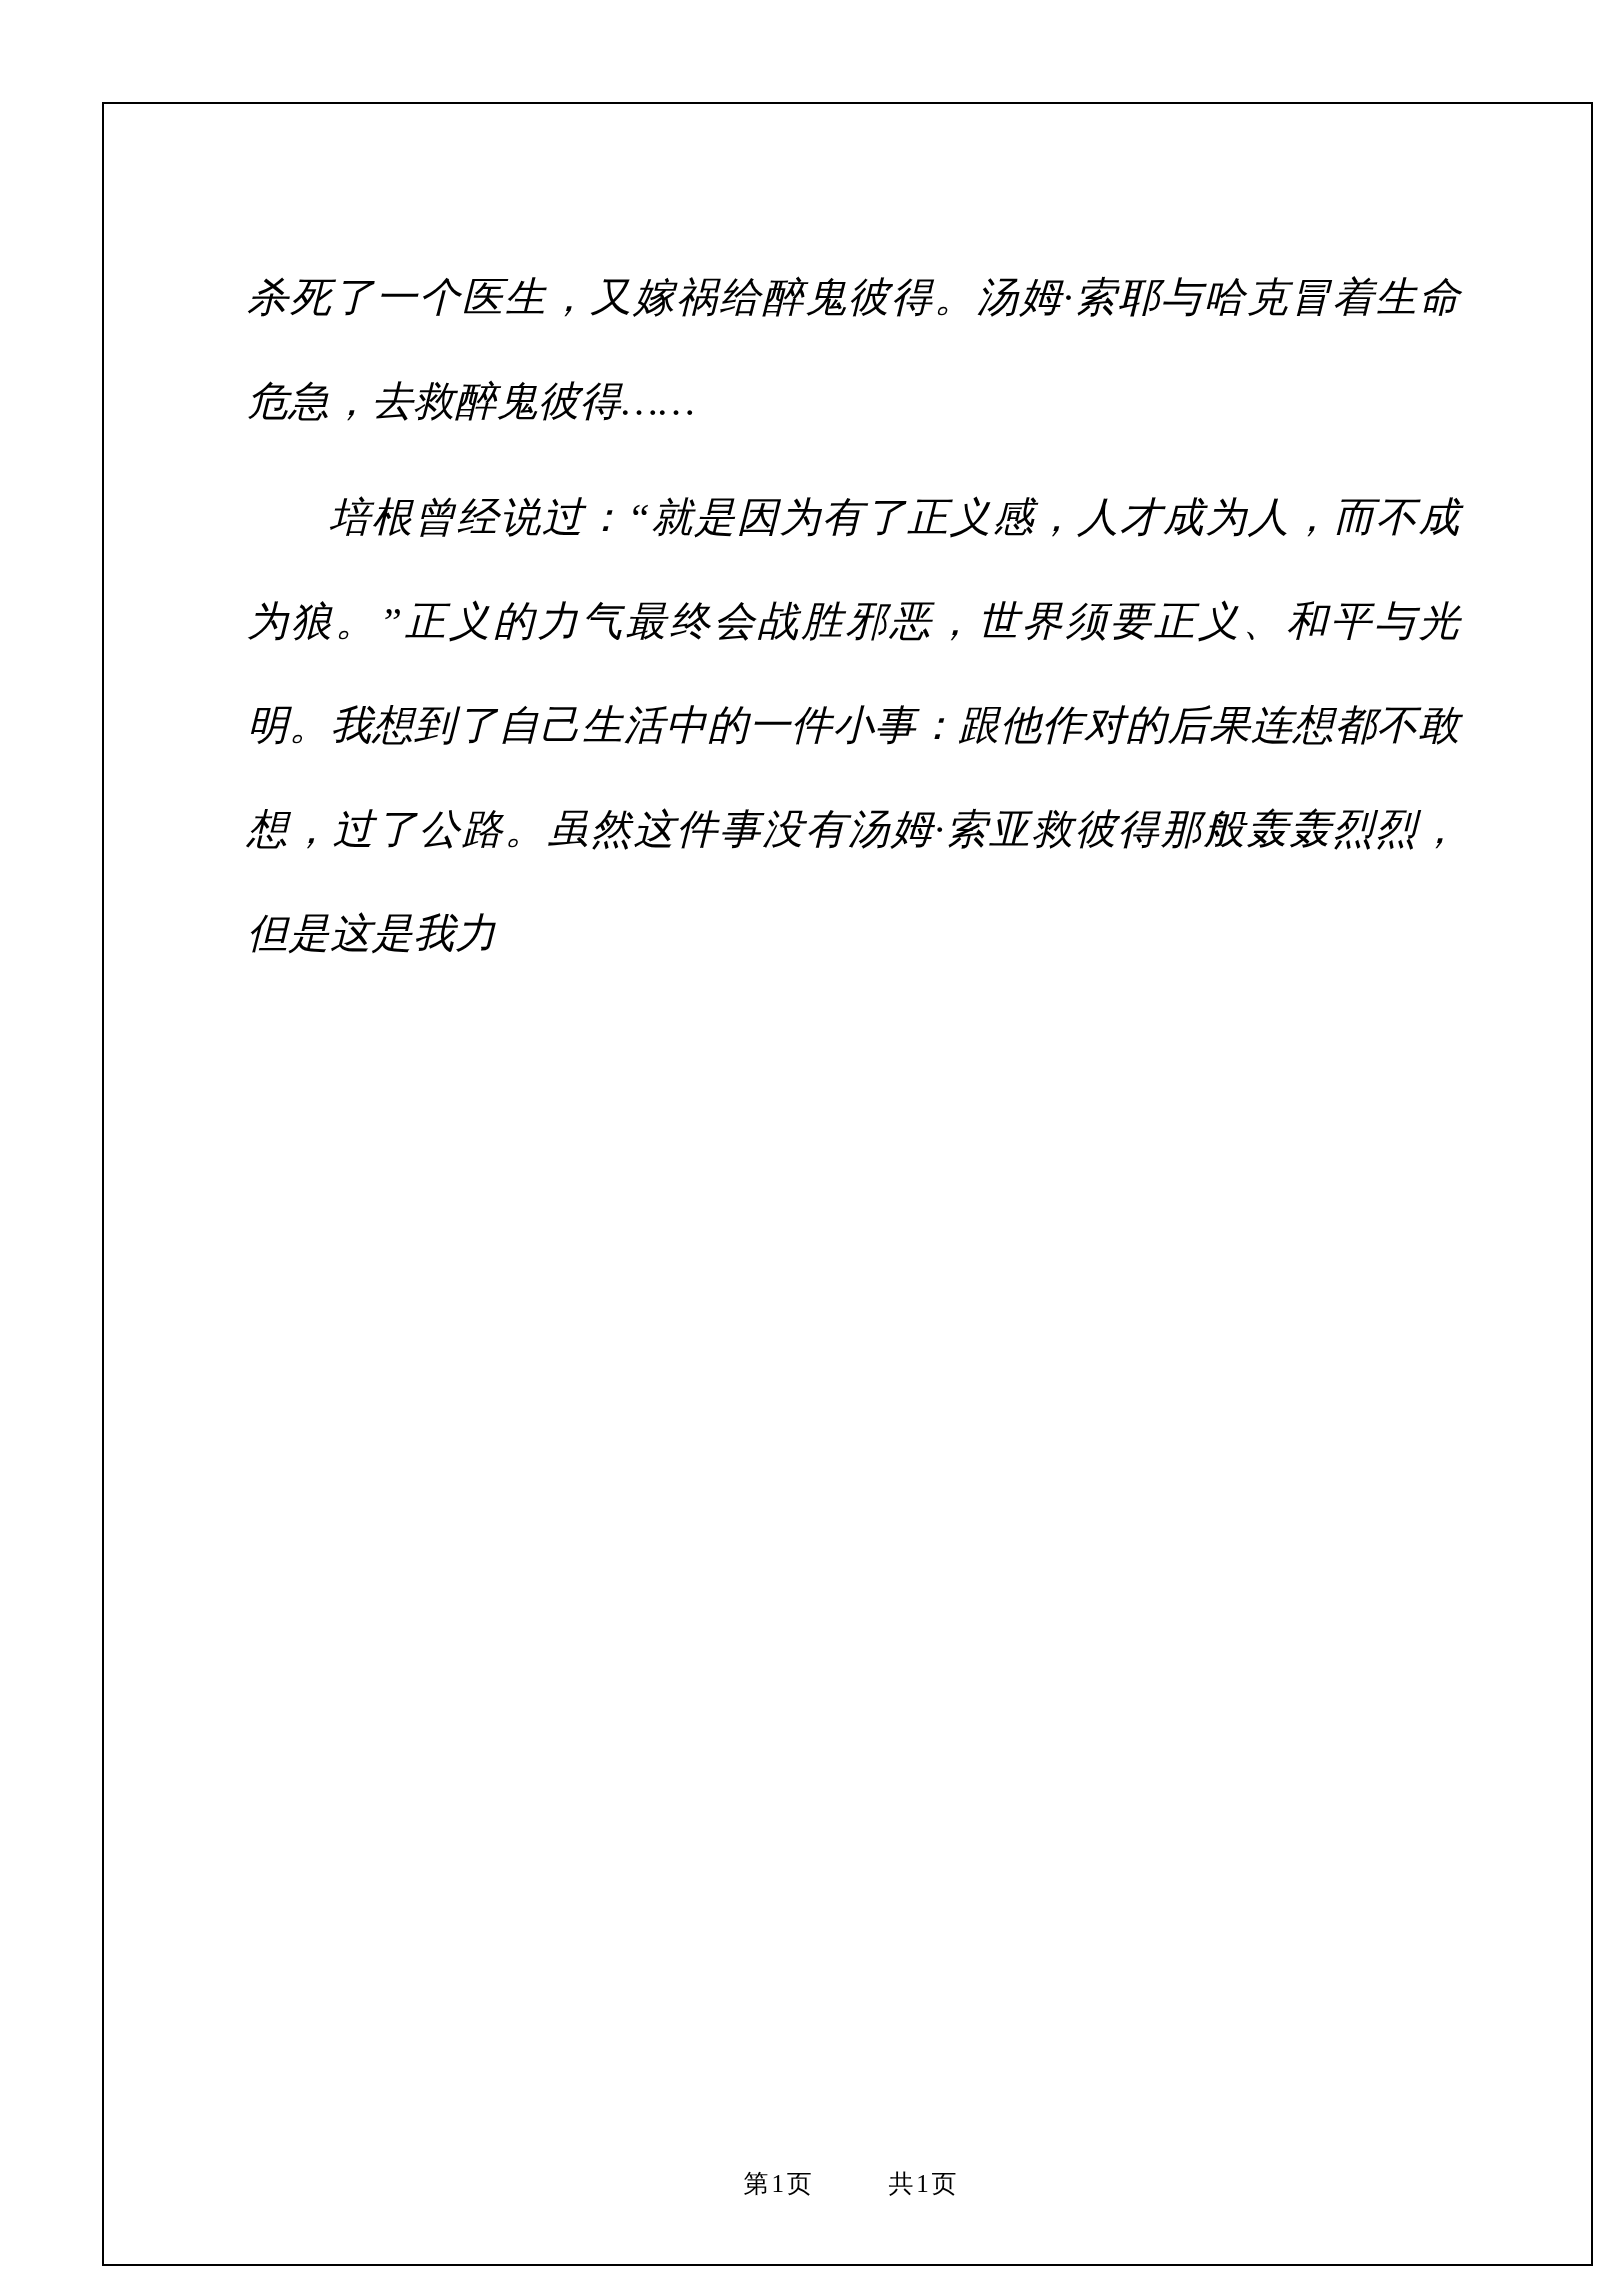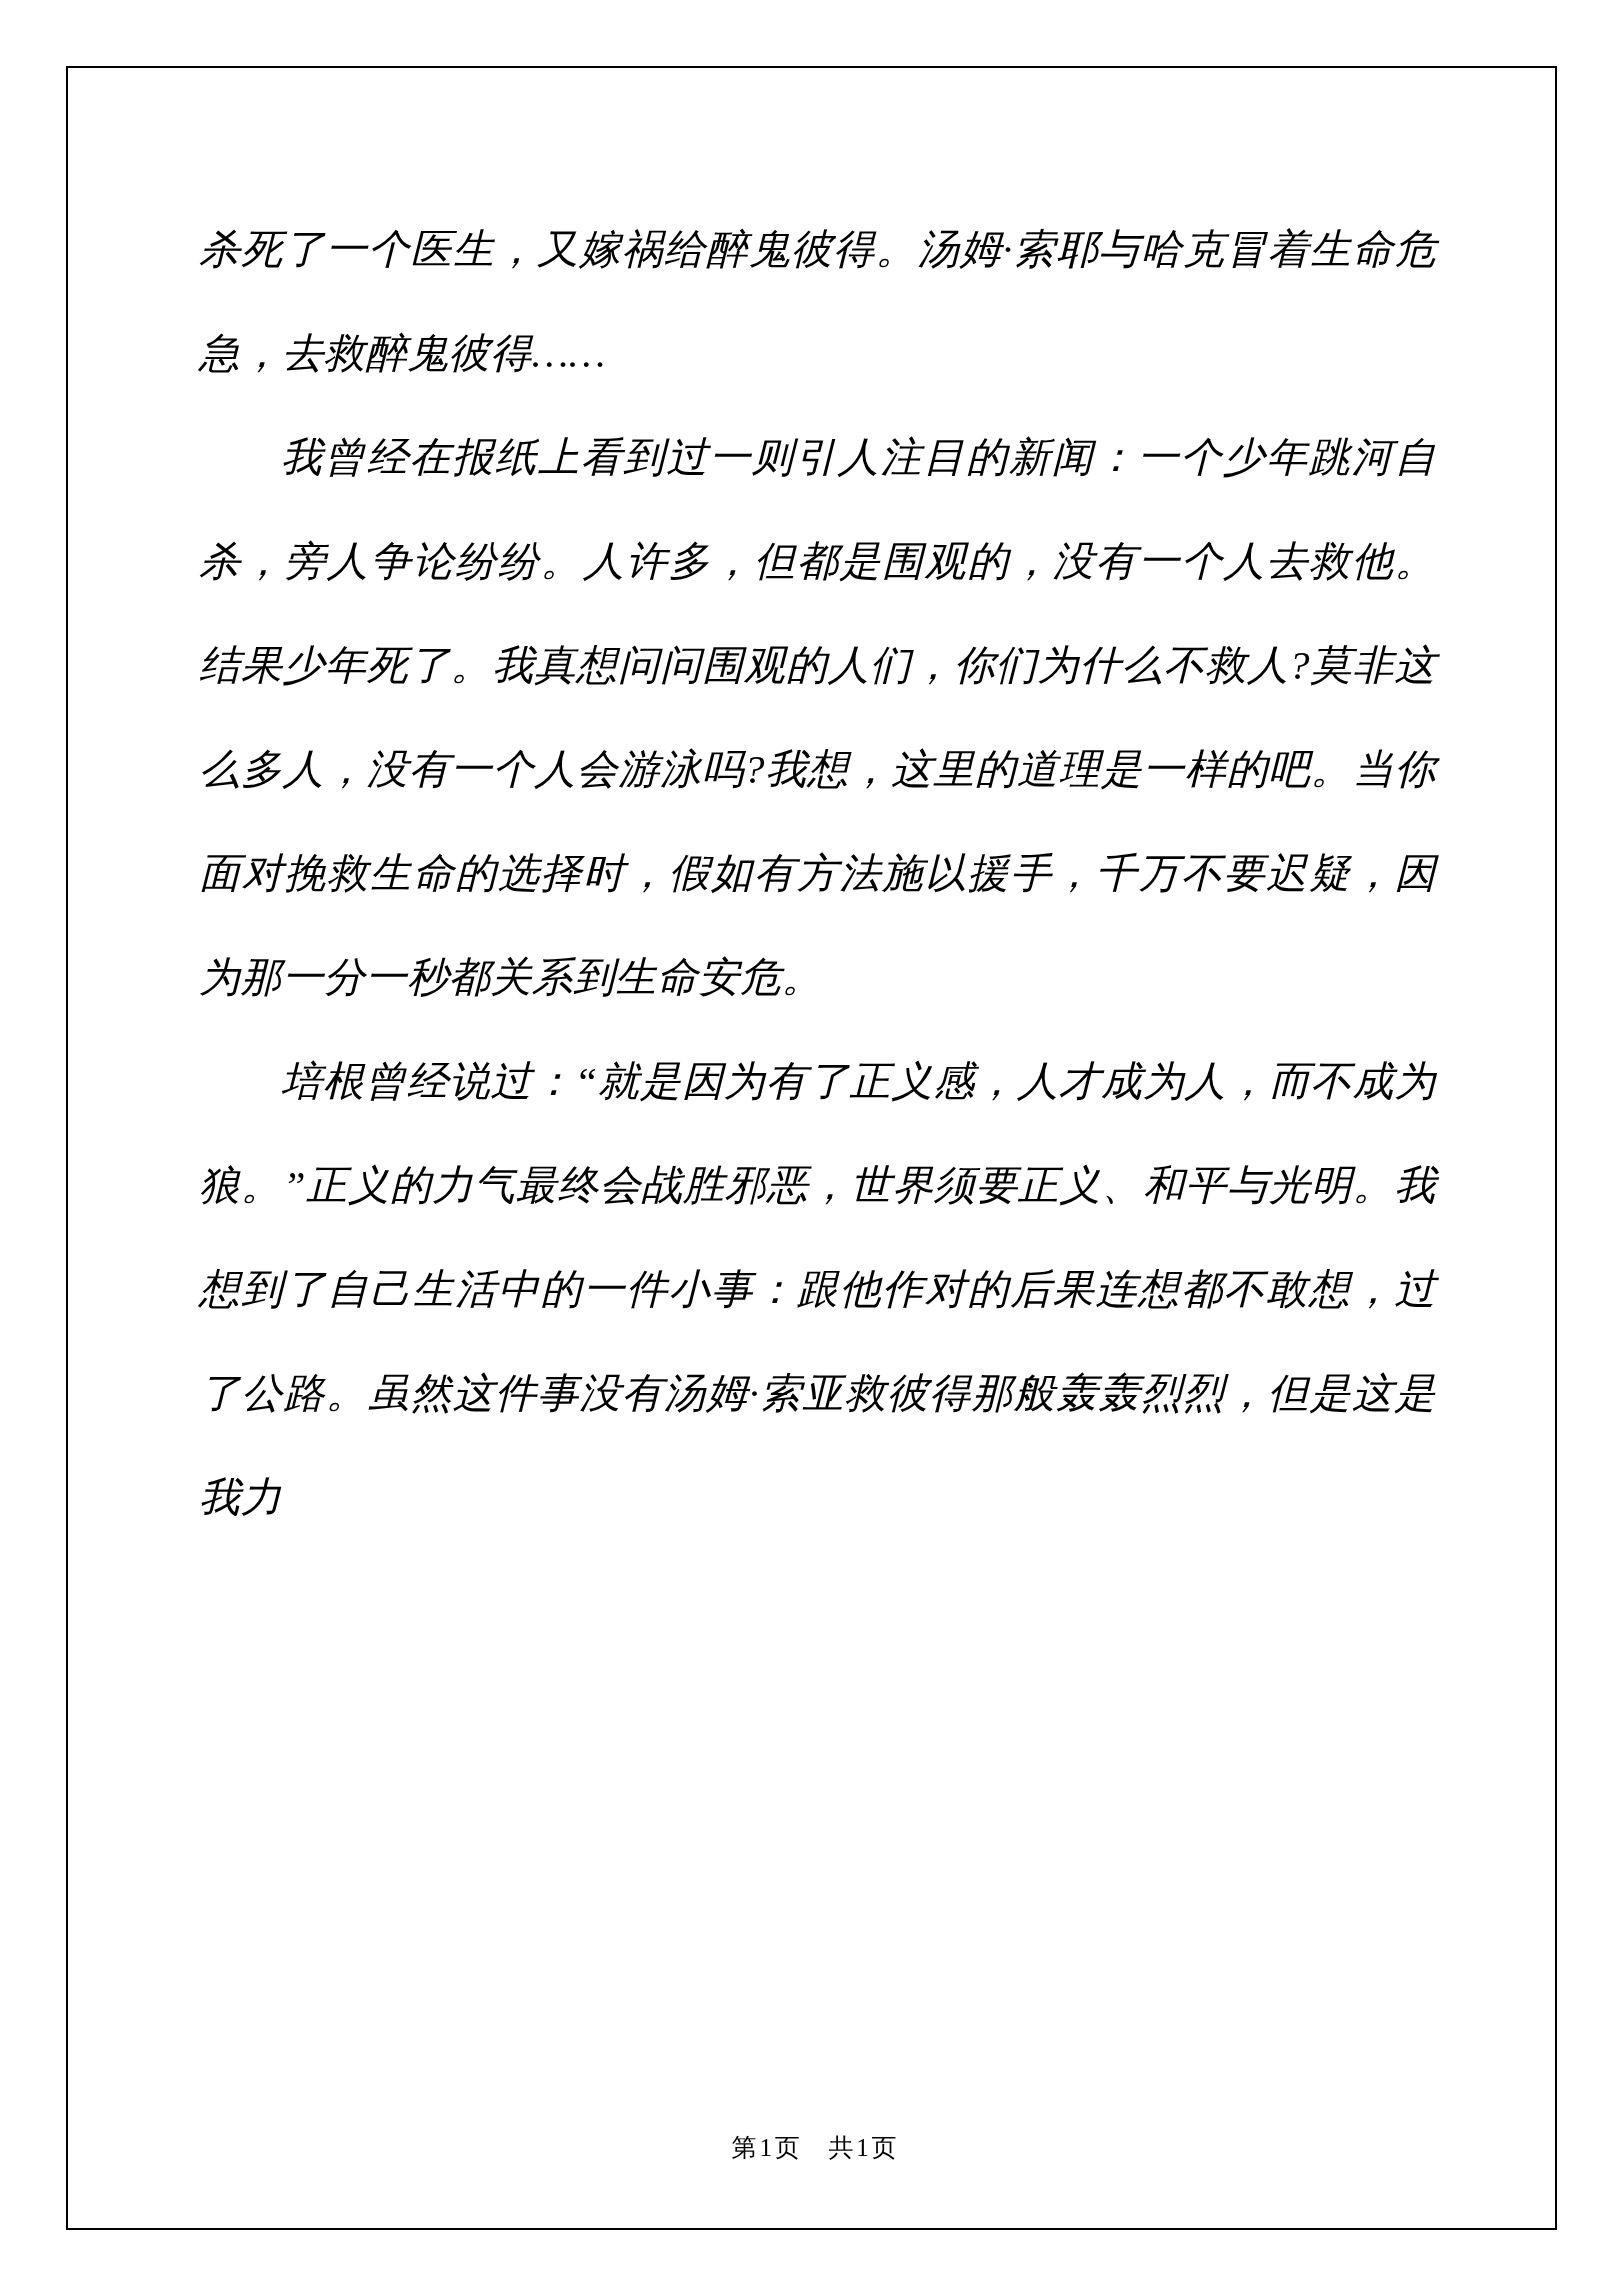--- a/index.html
+++ b/index.html
@@ -1,15 +1,15 @@
 <!DOCTYPE html>
 <html lang="zh" style="font-size:9px"><head>
 <meta charset="utf-8">
 <style>
-  * { margin: 0; padding: 0; box-sizing: border-box; }
+  * { margin: 12px; padding: 0; box-sizing: border-box; }
 
   html, body {
     width: 1623px;
     height: 2295px;
   }
 
   body {
     position: relative;
     background: #ffffff;
     font-family: "Liberation Serif", "DejaVu Serif", serif;
@@ -69,21 +69,20 @@
 </style>
 </head>
 <body>
 
 <div class="page">
 
   <div class="frame"></div>
 
   <div class="text-block">
     <p class="para">杀死了一个医生，又嫁祸给醉鬼彼得。汤姆·索耶与哈克冒着生命危急，去救醉鬼彼得……</p>
-    <p class="para indent">我曾经在报纸上看到过一则引人注目的新闻：一个少年跳河自杀，旁人争论纷纷。人许多，但都是围观的，没有一个人去救他。结果少年死了。我真想问问围观的人们，你们为什么不救人?莫非这么多人，没有一个人会游泳吗?我想，这里的道理是一样的吧。当你面对挽救生命的选择时，假如有方法施以援手，千万不要迟疑，因为那一分一秒都关系到生命安危。</p>
     <p class="para indent">培根曾经说过：“就是因为有了正义感，人才成为人，而不成为狼。”正义的力气最终会战胜邪恶，世界须要正义、和平与光明。我想到了自己生活中的一件小事：跟他作对的后果连想都不敢想，过了公路。虽然这件事没有汤姆·索亚救彼得那般轰轰烈烈，但是这是我力</p>
   </div>
 
   <div class="footer">
     <span>第1页</span><span class="spacer"></span><span>共1页</span>
   </div>
 
 </div>
 
 

